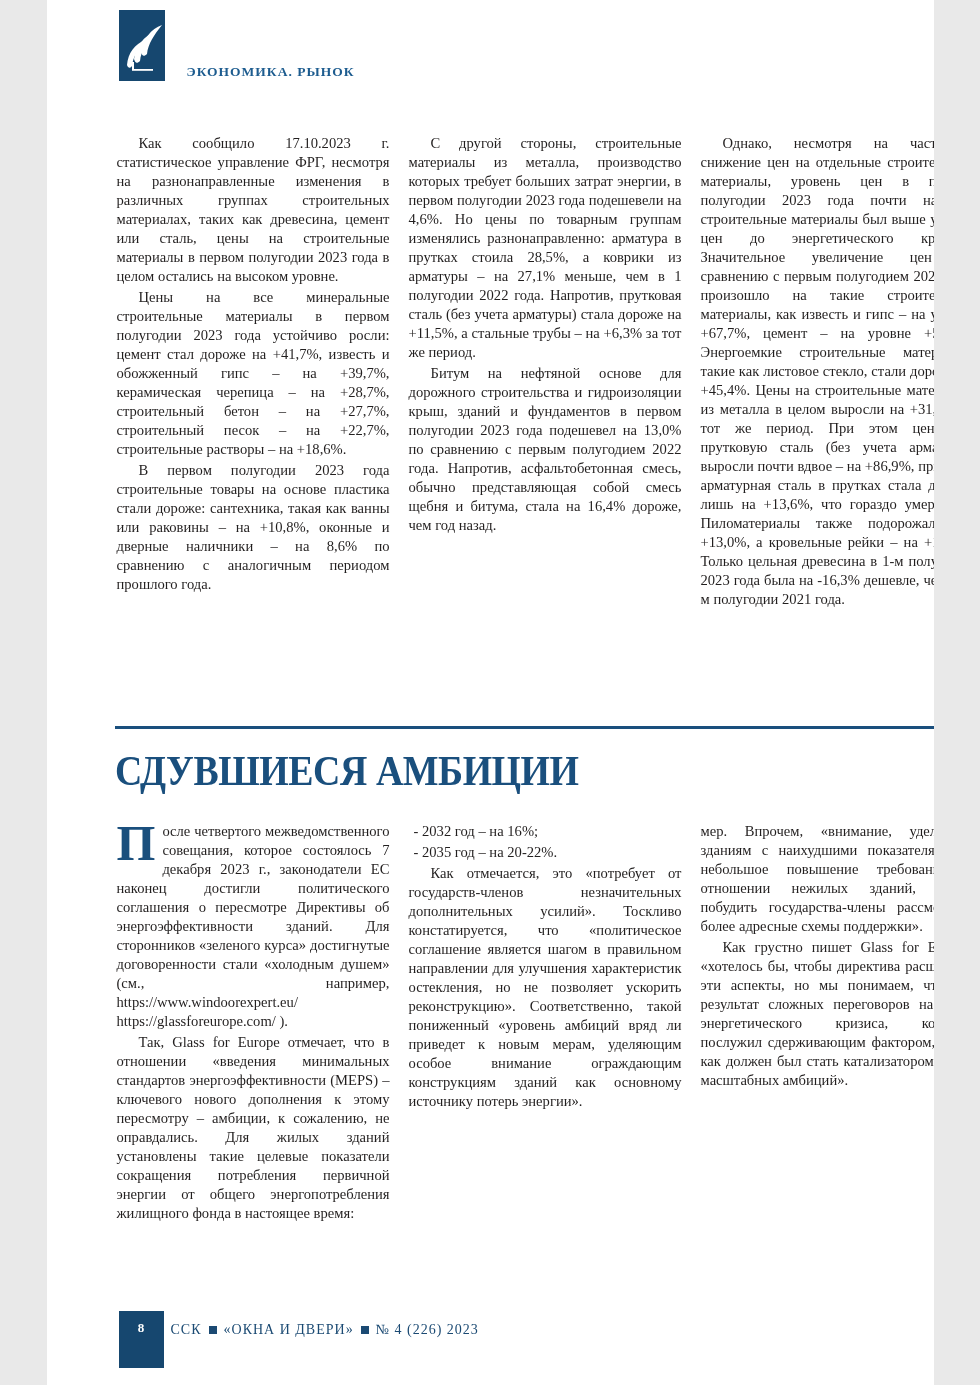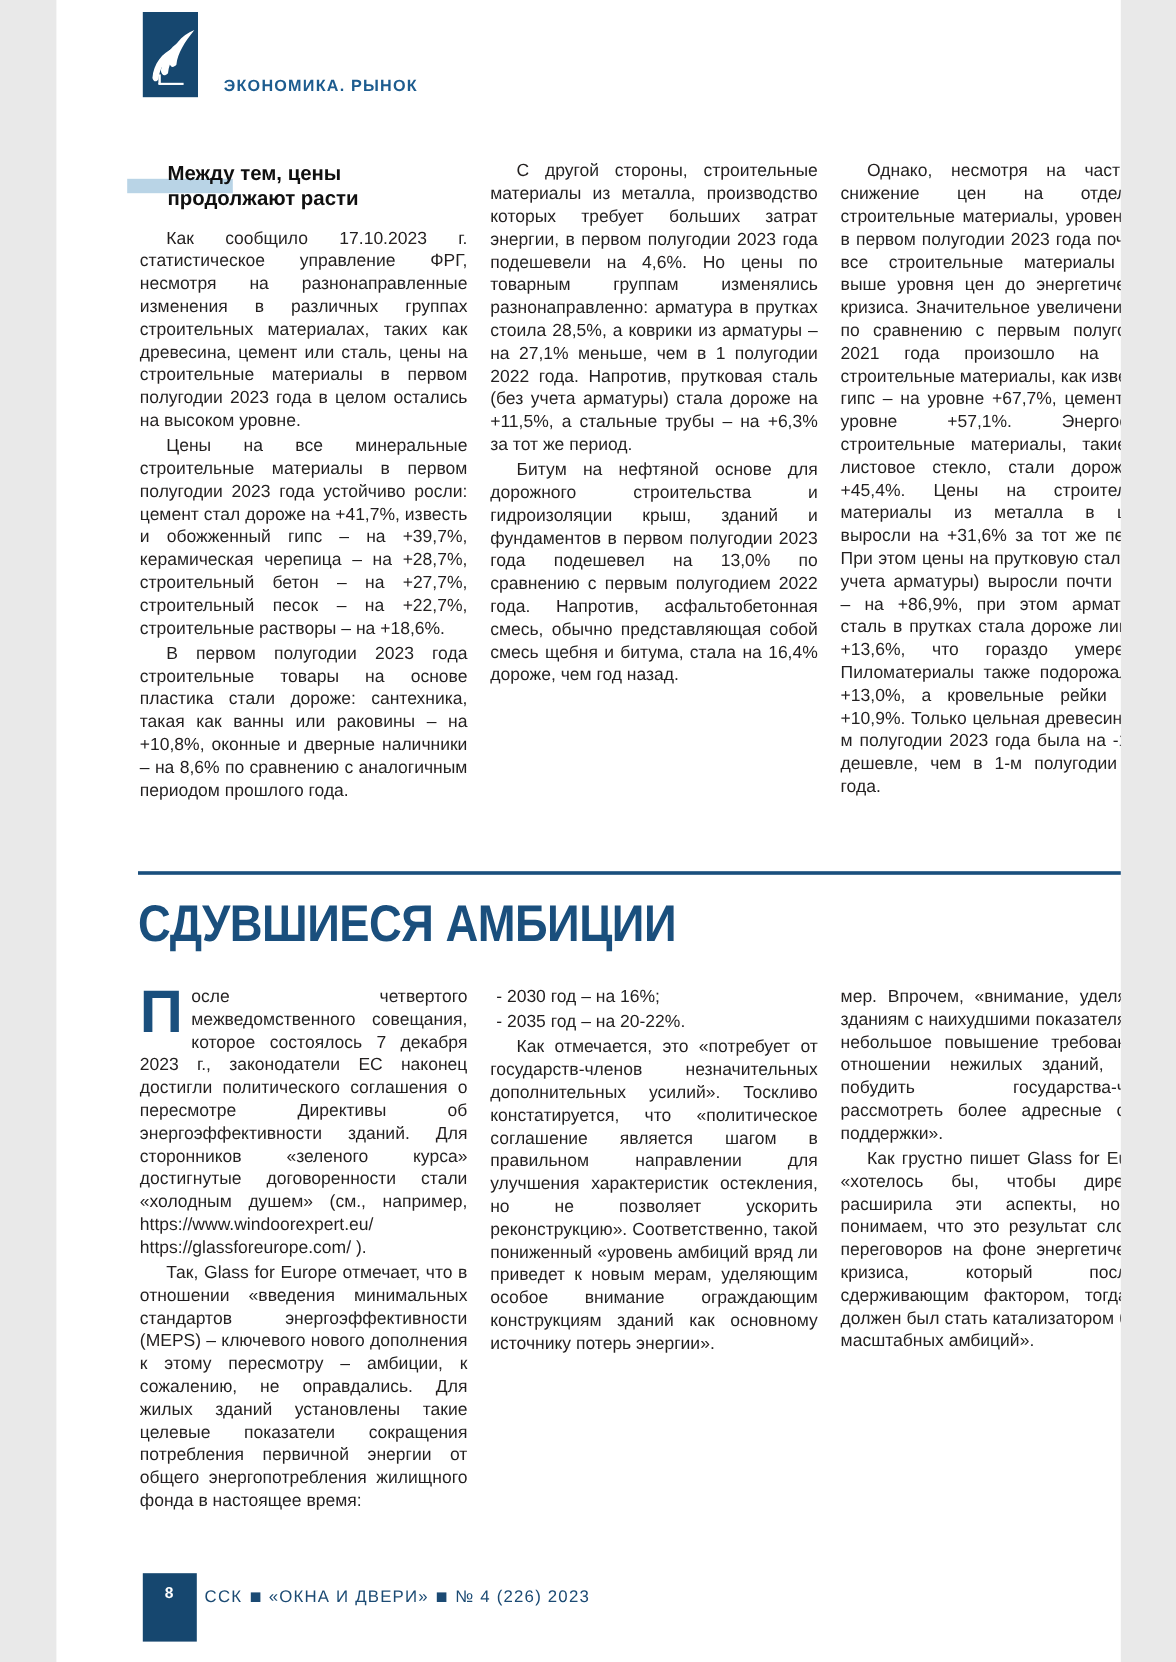--- a/index.html
+++ b/index.html
@@ -1,18 +1,18 @@
 <!DOCTYPE html>
 <html lang="ru"><head>
 <meta charset="utf-8">
 <style>
   html,body { margin:0; padding:0; background:#e9e9e9; }
   .page {
     position:relative; width:887px; height:1385px; background:#ffffff;
-    font-family:Liberation Sans, sans-serif; overflow:hidden; margin:0 auto;
+    font-family:Liberation Serif, serif; overflow:hidden; margin:0 auto;
   }
   
   .logo { position:absolute; left:72px; top:10px; width:46px; height:71px; background:#16476f; }
   .kicker {
     position:absolute; left:140px; top:64px; font-size:13.5px; font-weight:bold;
     letter-spacing:1px; color:#1d5c8f;
   }
   
   .cols {
     position:absolute; left:68px; width:861px;
@@ -69,25 +69,20 @@
         <path d="M22 42 C24 29 32 19 43 15 C35 25 29 34 28 44 C25 47 23 46 22 42 Z"></path>
         <rect x="13" y="59" width="21" height="1.8"></rect>
         <rect x="13" y="52" width="2" height="8"></rect>
       </g>
     </svg>
   </div>
   <div class="kicker">ЭКОНОМИКА. РЫНОК</div>
 
   <div class="cols" id="top-cols">
     <div class="col">
-      <h2 class="subhead">
-        <span class="hl-bar"></span>
-        <span class="line">Между тем, цены</span>
-        <span class="line">продолжают расти</span>
-      </h2>
       <div>
           <p class="para">Как сообщило 17.10.2023 г. статистическое управление ФРГ, несмотря на разнонаправленные изменения в различных группах строительных материалах, таких как древесина, цемент или сталь, цены на строительные материалы в первом полугодии 2023 года в целом остались на высоком уровне.</p>
           <p class="para">Цены на все минеральные строительные материалы в первом полугодии 2023 года устойчиво росли: цемент стал дороже на +41,7%, известь и обожженный гипс – на +39,7%, керамическая черепица – на +28,7%, строительный бетон – на +27,7%, строительный песок – на +22,7%, строительные растворы – на +18,6%.</p>
           <p class="para">В первом полугодии 2023 года строительные товары на основе пластика стали дороже: сантехника, такая как ванны или раковины – на +10,8%, оконные и дверные наличники – на 8,6% по сравнению с аналогичным периодом прошлого года.</p>
         </div>
     </div>
     <div class="col">
       <div>
           <p class="para">С другой стороны, строительные материалы из металла, производство которых требует больших затрат энергии, в первом полугодии 2023 года подешевели на 4,6%. Но цены по товарным группам изменялись разнонаправленно: арматура в прутках стоила 28,5%, а коврики из арматуры – на 27,1% меньше, чем в 1 полугодии 2022 года. Напротив, прутковая сталь (без учета арматуры) стала дороже на +11,5%, а стальные трубы – на +6,3% за тот же период.</p>
           <p class="para">Битум на нефтяной основе для дорожного строительства и гидроизоляции крыш, зданий и фундаментов в первом полугодии 2023 года подешевел на 13,0% по сравнению с первым полугодием 2022 года. Напротив, асфальтобетонная смесь, обычно представляющая собой смесь щебня и битума, стала на 16,4% дороже, чем год назад.</p>
@@ -107,21 +102,21 @@
     <div class="col">
       <p class="para flush">
         <span class="dropcap">П</span><span>осле четвертого межведомственного совещания, которое состоялось 7 декабря 2023 г., законодатели ЕС наконец достигли политического соглашения о пересмотре Директивы об энергоэффективности зданий. Для сторонников «зеленого курса» достигнутые договоренности стали «холодным душем» (см., например, https://www.windoorexpert.eu/ https://glassforeurope.com/ ).</span>
       </p>
       <div>
           <p class="para">Так, Glass for Europe отмечает, что в отношении «введения минимальных стандартов энергоэффективности (MEPS) – ключевого нового дополнения к этому пересмотру – амбиции, к сожалению, не оправдались. Для жилых зданий установлены такие целевые показатели сокращения потребления первичной энергии от общего энергопотребления жилищного фонда в настоящее время:</p>
         </div>
     </div>
     <div class="col">
       <div>
-          <p class="para half">- 2030 год – на 16%;</p>
+          <p class="para half">- 2032 год – на 16%;</p>
           <p class="para half">- 2035 год – на 20-22%.</p>
           <p class="para">Как отмечается, это «потребует от государств-членов незначительных дополнительных усилий». Тоскливо констатируется, что «политическое соглашение является шагом в правильном направлении для улучшения характеристик остекления, но не позволяет ускорить реконструкцию». Соответственно, такой пониженный «уровень амбиций вряд ли приведет к новым мерам, уделяющим особое внимание ограждающим конструкциям зданий как основному источнику потерь энергии».</p>
         </div>
     </div>
     <div class="col">
       <div>
           <p class="para flush">мер. Впрочем, «внимание, уделяемое зданиям с наихудшими показателями, и небольшое повышение требований в отношении нежилых зданий, могут побудить государства-члены рассмотреть более адресные схемы поддержки».</p>
           <p class="para">Как грустно пишет Glass for Europe, «хотелось бы, чтобы директива расширила эти аспекты, но мы понимаем, что это результат сложных переговоров на фоне энергетического кризиса, который послужил сдерживающим фактором, тогда как должен был стать катализатором более масштабных амбиций».</p>
         </div>
     </div>

